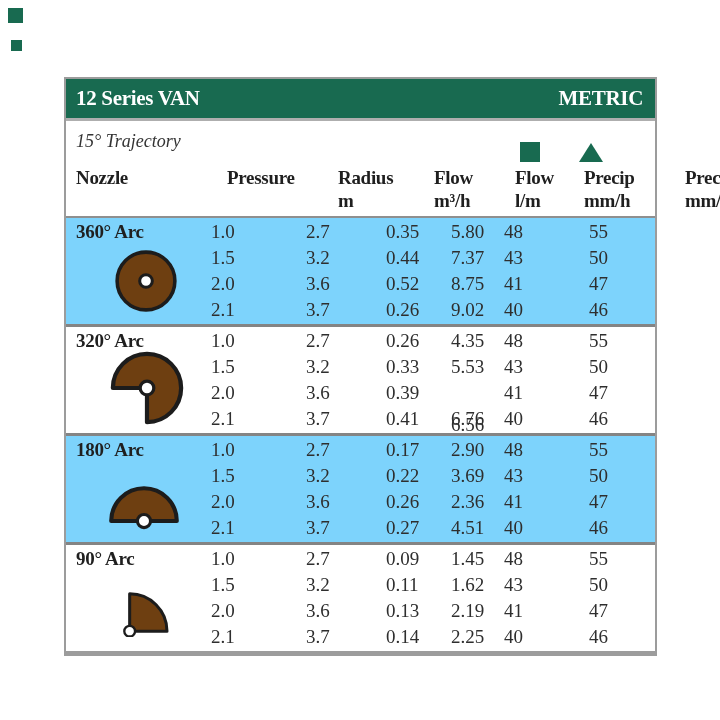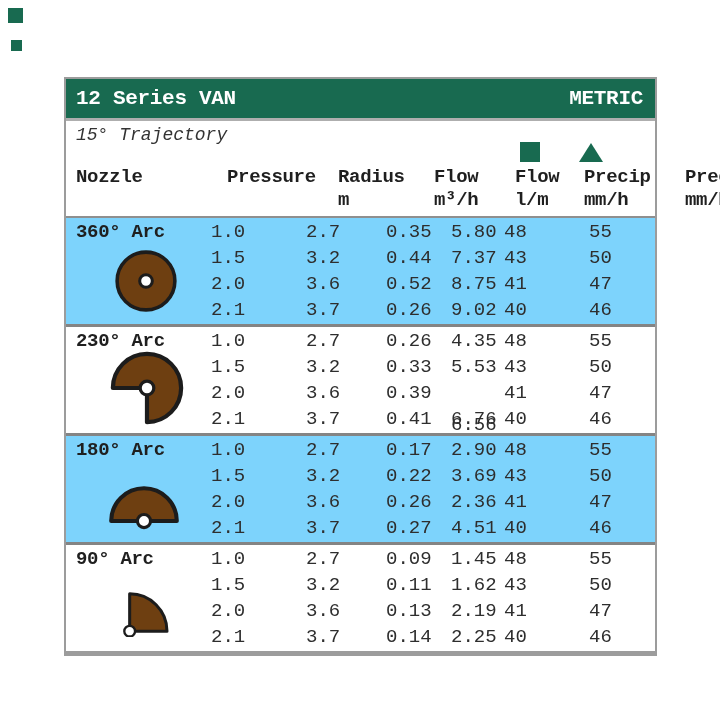--- a/index.html
+++ b/index.html
@@ -1,31 +1,31 @@
 <!DOCTYPE html>
 <html><head>
 <meta charset="utf-8">
 <style>
   html,body{margin:0;padding:0;}
   .canvas{position:relative;width:720px;height:720px;background:#ffffff;overflow:hidden;
-          font-family:Liberation Mono, monospace;color:#2e2e2e;}
+          font-family:Liberation Serif, serif;color:#2e2e2e;}
   .stray{position:absolute;background:#186a50;}
   .stray-1{left:8px;top:8px;width:15px;height:15px;}
   .stray-2{left:11px;top:40px;width:11px;height:11px;}
 
   .frame{position:absolute;left:64px;top:77px;width:589px;
          border:2px solid #9c9c9c;border-bottom-width:5px;background:#ffffff;}
 
   .titlebar{height:42px;background:#186a50;border-bottom:3px solid #aeaeae;
             display:flex;align-items:center;justify-content:space-between;
             padding:0 12px 0 10px;box-sizing:border-box;}
   .titlebar span{color:#ffffff;font-weight:bold;font-size:21px;letter-spacing:-0.3px;}
 
   .subheader{position:relative;height:43px;background:#ffffff;}
-  .traj{position:absolute;left:10px;top:4px;font-style:italic;font-size:18px;color:#333;}
+  .traj{position:absolute;left:10px;top:10px;font-style:italic;font-size:18px;color:#333;}
   .legend-sq{position:absolute;left:454px;top:21px;width:20px;height:20px;background:#186a50;}
   .legend-tri{position:absolute;left:513px;top:22px;width:0;height:0;
               border-left:12px solid transparent;border-right:12px solid transparent;
               border-bottom:19px solid #186a50;}
 
   .grid7{display:grid;grid-template-columns:145px 95px 80px 65px 53px 85px 1fr;gap:16px;}
 
   .colheads{border-bottom:2px solid #8f8f8f;padding:2px 0 4px 0;background:#fff;}
   .colhead{font-weight:bold;font-size:19px;line-height:23px;letter-spacing:-0.3px;color:#1f1f1f;white-space:pre;}
   .colhead.first{padding-left:10px;}
@@ -94,21 +94,21 @@
           <div class="cell" style="grid-area: 3 / 6;">41</div>
           <div class="cell" style="grid-area: 3 / 7;">47</div>
           <div class="cell" style="grid-area: 4 / 2;">2.1</div>
           <div class="cell" style="grid-area: 4 / 3;">3.7</div>
           <div class="cell" style="grid-area: 4 / 4;">0.26</div>
           <div class="cell" style="grid-area: 4 / 5;">9.02</div>
           <div class="cell" style="grid-area: 4 / 6;">40</div>
           <div class="cell" style="grid-area: 4 / 7;">46</div>
         </div>
         <div class="section divided">
-          <div class="arc-label">230° Arc</div>
+          <div class="arc-label">320° Arc</div>
           <svg class="nozzle-svg" viewBox="0 0 48 48" width="78" height="78" style="left: 42px; top: 22px;">
             <path d="M24,24 L3,24 A21,21 0 1 1 24,45 Z" fill="#6e3f11" stroke="#1c1c1c" stroke-width="2.6" stroke-linejoin="round"></path>
            <circle cx="24" cy="24" r="4.2" fill="#fff" stroke="#1c1c1c" stroke-width="2"></circle>
           </svg>
           <div class="cell" style="grid-area: 1 / 2;">1.0</div>
           <div class="cell" style="grid-area: 1 / 3;">2.7</div>
           <div class="cell" style="grid-area: 1 / 4;">0.26</div>
           <div class="cell" style="grid-area: 1 / 5;">4.35</div>
           <div class="cell" style="grid-area: 1 / 6;">48</div>
           <div class="cell" style="grid-area: 1 / 7;">55</div>

